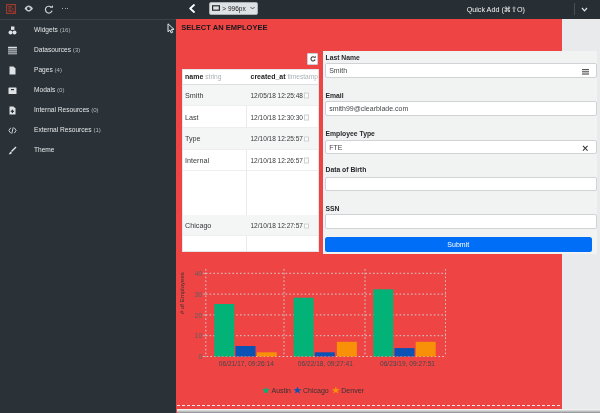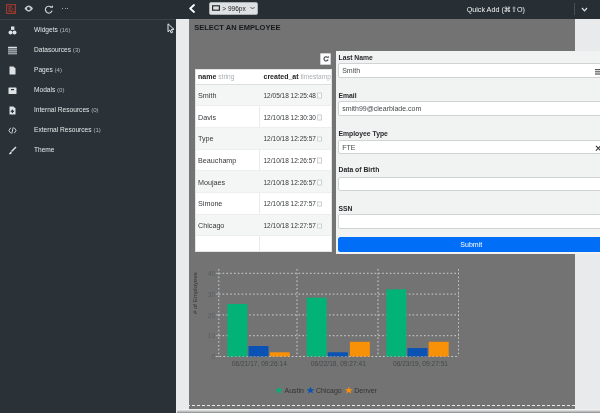--- a/index.html
+++ b/index.html
@@ -15,21 +15,21 @@
 #qsep { right:25.5px; top:3px; width:1px; height:12px; background:#4a5156; }
 
 
 #sidebar { left:0; top:19px; width:176px; height:394px; background:#2a3137; border-top:1px solid #3b4248; }
 .mitem { position:absolute; left:0; width:176px; height:20px; color:#e3e7e8; font-size:6.6px; line-height:20px; }
 .mitem .txt { position:absolute; left:34px; top:0; }
 .mitem .cnt { font-size:6.1px; color:#b3b9bd; }
 .micon { position:absolute; left:8px; top:6px; width:9px; height:9px; }
 
 
-#main { left:189px; top:19px; width:386px; height:394px; background:#737373; }
+#main { left:176px; top:19px; width:386px; height:394px; background:#ef4444; }
 #heading { left:5.2px; top:4px; font-size:7.5px; font-weight:bold; letter-spacing:0.02px; color:#16191c; }
 #refbtn { left:130.5px; top:33.5px; width:11.8px; height:12px; background:#fff; border:1px solid #ccd0d2; border-radius:1px; }
 
 
 #tbl { left:6px; top:50px; width:136.5px; height:183px; background:#fff; border:1px solid #e2e5e6; overflow:hidden; }
 .thead { position:absolute; left:0; top:0; width:100%; height:14.5px; background:#fff; border-bottom:1px solid #dcdfe1; }
 .trow { position:absolute; left:0; width:100%; height:21.7px; border-bottom:1px solid #eceeef; }
 .trow.odd { background:#f4f5f5; }
 .c1 { position:absolute; left:2px; top:50%; transform:translateY(-50%); font-size:7.2px; color:#36393b; }
 .c2 { position:absolute; left:67.5px; top:50%; transform:translateY(-50%); font-size:6.5px; color:#36393b; white-space:nowrap; }
@@ -199,38 +199,30 @@
     <div id="colline"></div>
     <div class="thead">
         <span class="c1"><span class="hname">name</span> <span class="htype">string</span></span>
         <span class="c2" style="font-size:7px"><span class="hname">created_at</span> <span class="htype">timestamp</span></span>
       </div>
     <div class="trow odd" style="top:14.5px">
         <span class="c1">Smith</span>
         <span class="c2">12/05/18 12:25:48<span class="cal"></span></span>
       </div>
     <div class="trow" style="top:36.2px">
-        <span class="c1">Davis</span>
+        <span class="c1">Last</span>
         <span class="c2">12/10/18 12:30:30<span class="cal"></span></span>
       </div>
     <div class="trow odd" style="top:57.9px">
         <span class="c1">Type</span>
         <span class="c2">12/10/18 12:25:57<span class="cal"></span></span>
       </div>
     <div class="trow" style="top:79.6px">
-        <span class="c1">Beauchamp</span>
+        <span class="c1">Internal</span>
         <span class="c2">12/10/18 12:26:57<span class="cal"></span></span>
-      </div>
-    <div class="trow odd" style="top:101.3px">
-        <span class="c1">Moujaes</span>
-        <span class="c2">12/10/18 12:26:57<span class="cal"></span></span>
-      </div>
-    <div class="trow" style="top:123px">
-        <span class="c1">Simone</span>
-        <span class="c2">12/10/18 12:27:57<span class="cal"></span></span>
       </div>
     <div class="trow odd" style="top:144.7px">
         <span class="c1">Chicago</span>
         <span class="c2">12/10/18 12:27:57<span class="cal"></span></span>
       </div>
   </div>
 
   <svg class="abs" id="chart" width="270" height="149" viewBox="0 0 270 149">
     <text x="8.2" y="38.1" font-size="6.1" fill="#333" transform="rotate(-90 8.2 38.1)" text-anchor="middle" font-family="Liberation Sans">#&nbsp;of&nbsp;Employees</text>
     <g stroke="#ccd0d3" stroke-width="1" stroke-dasharray="1.6,2.2">

